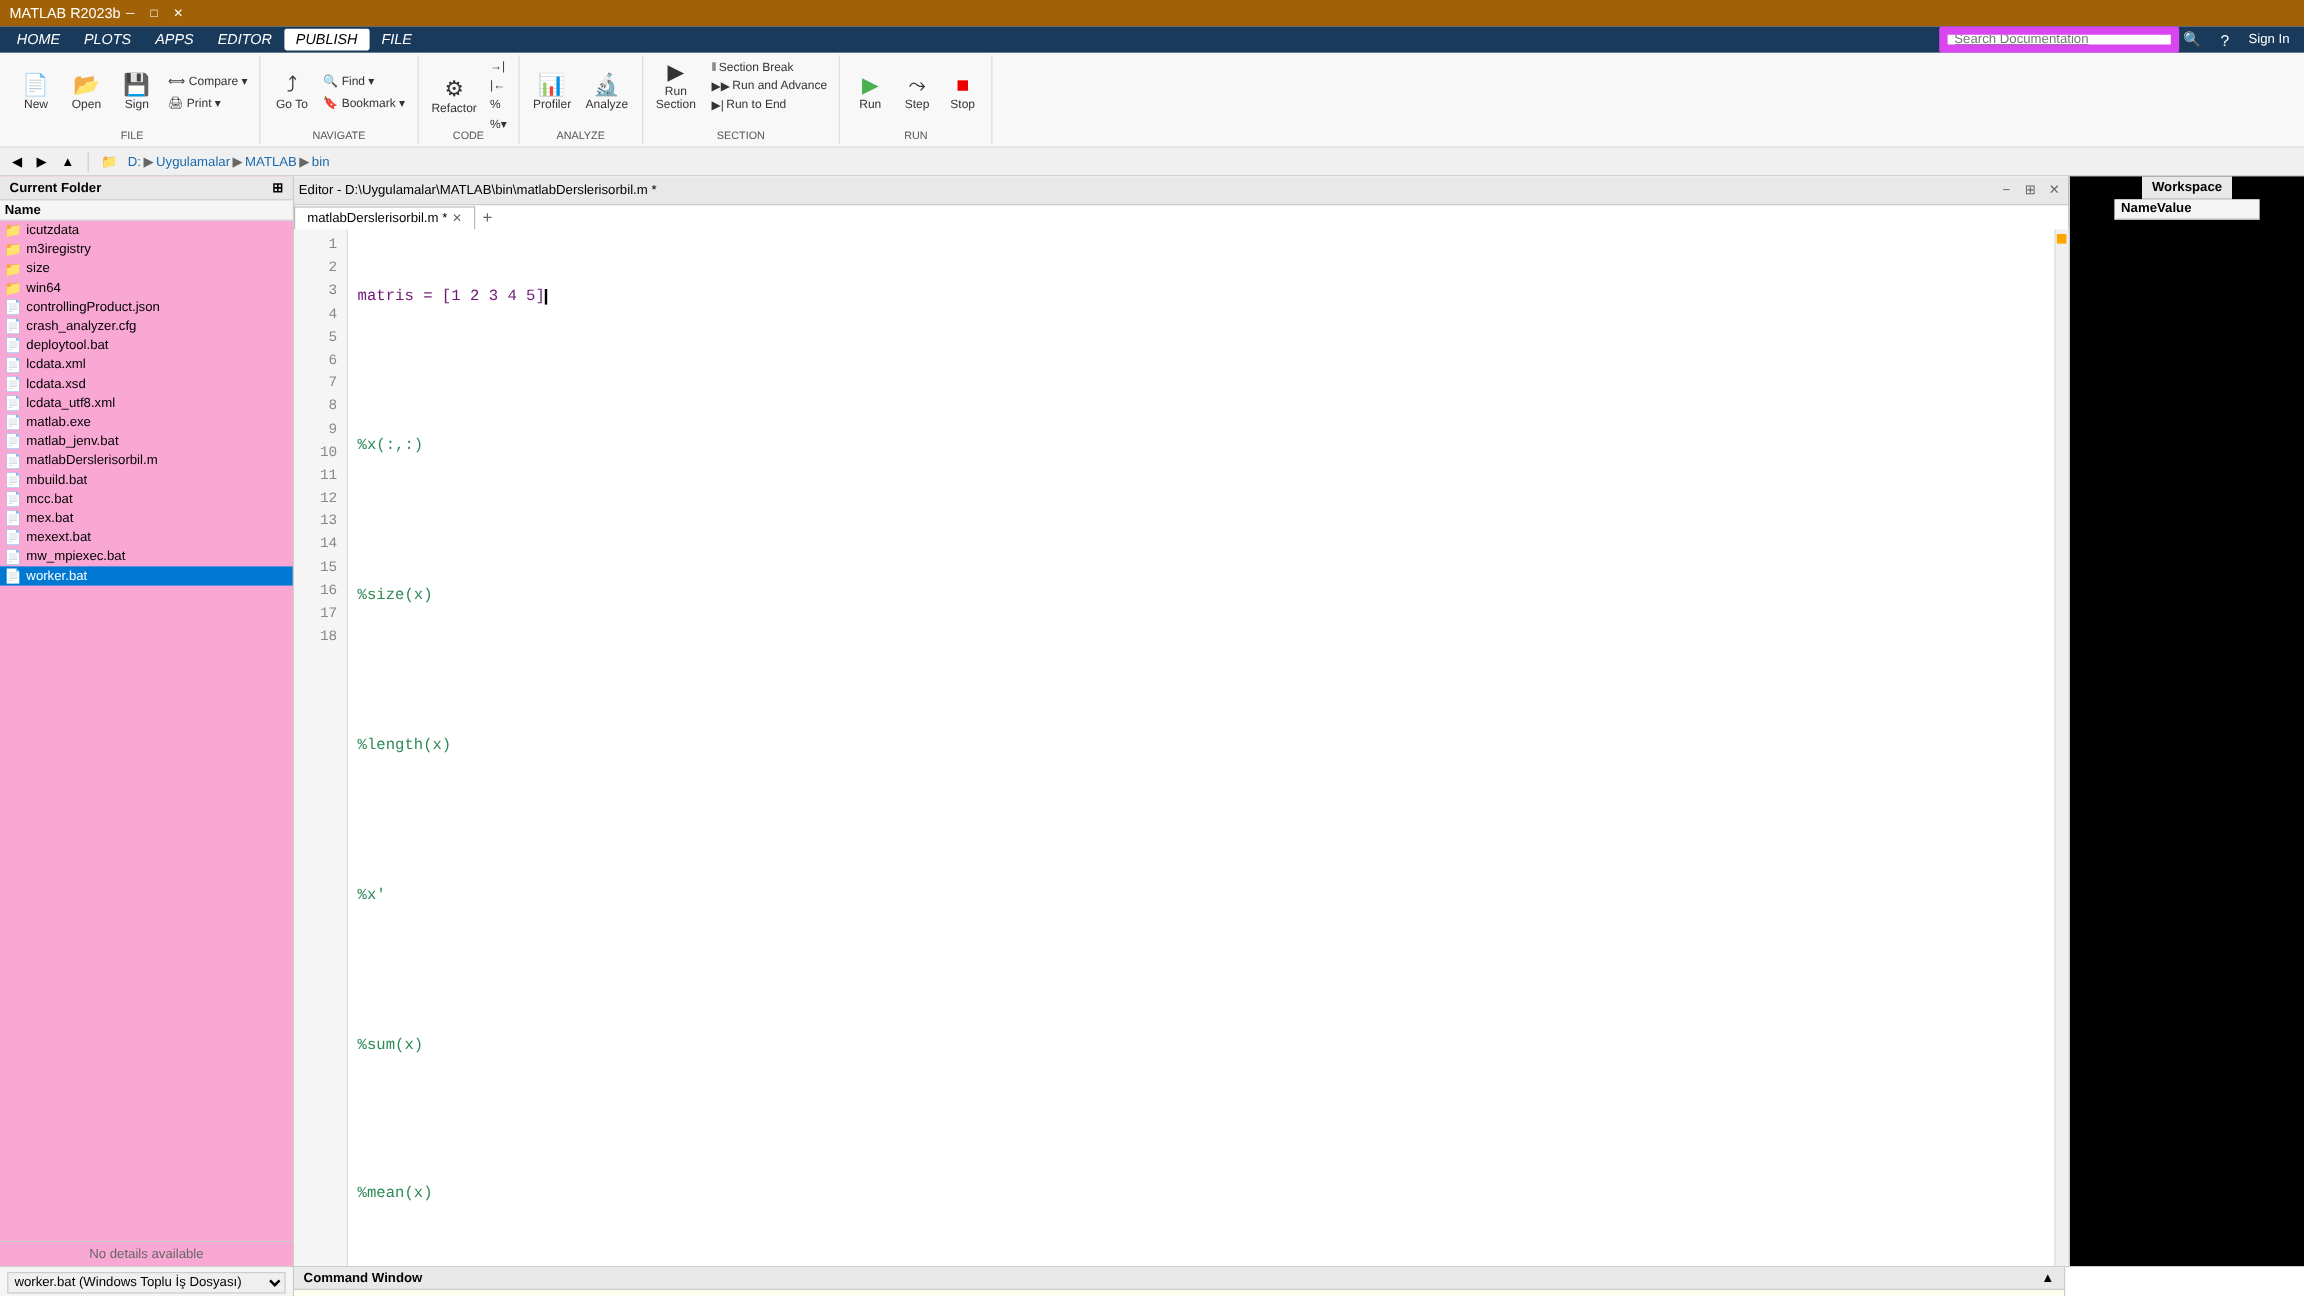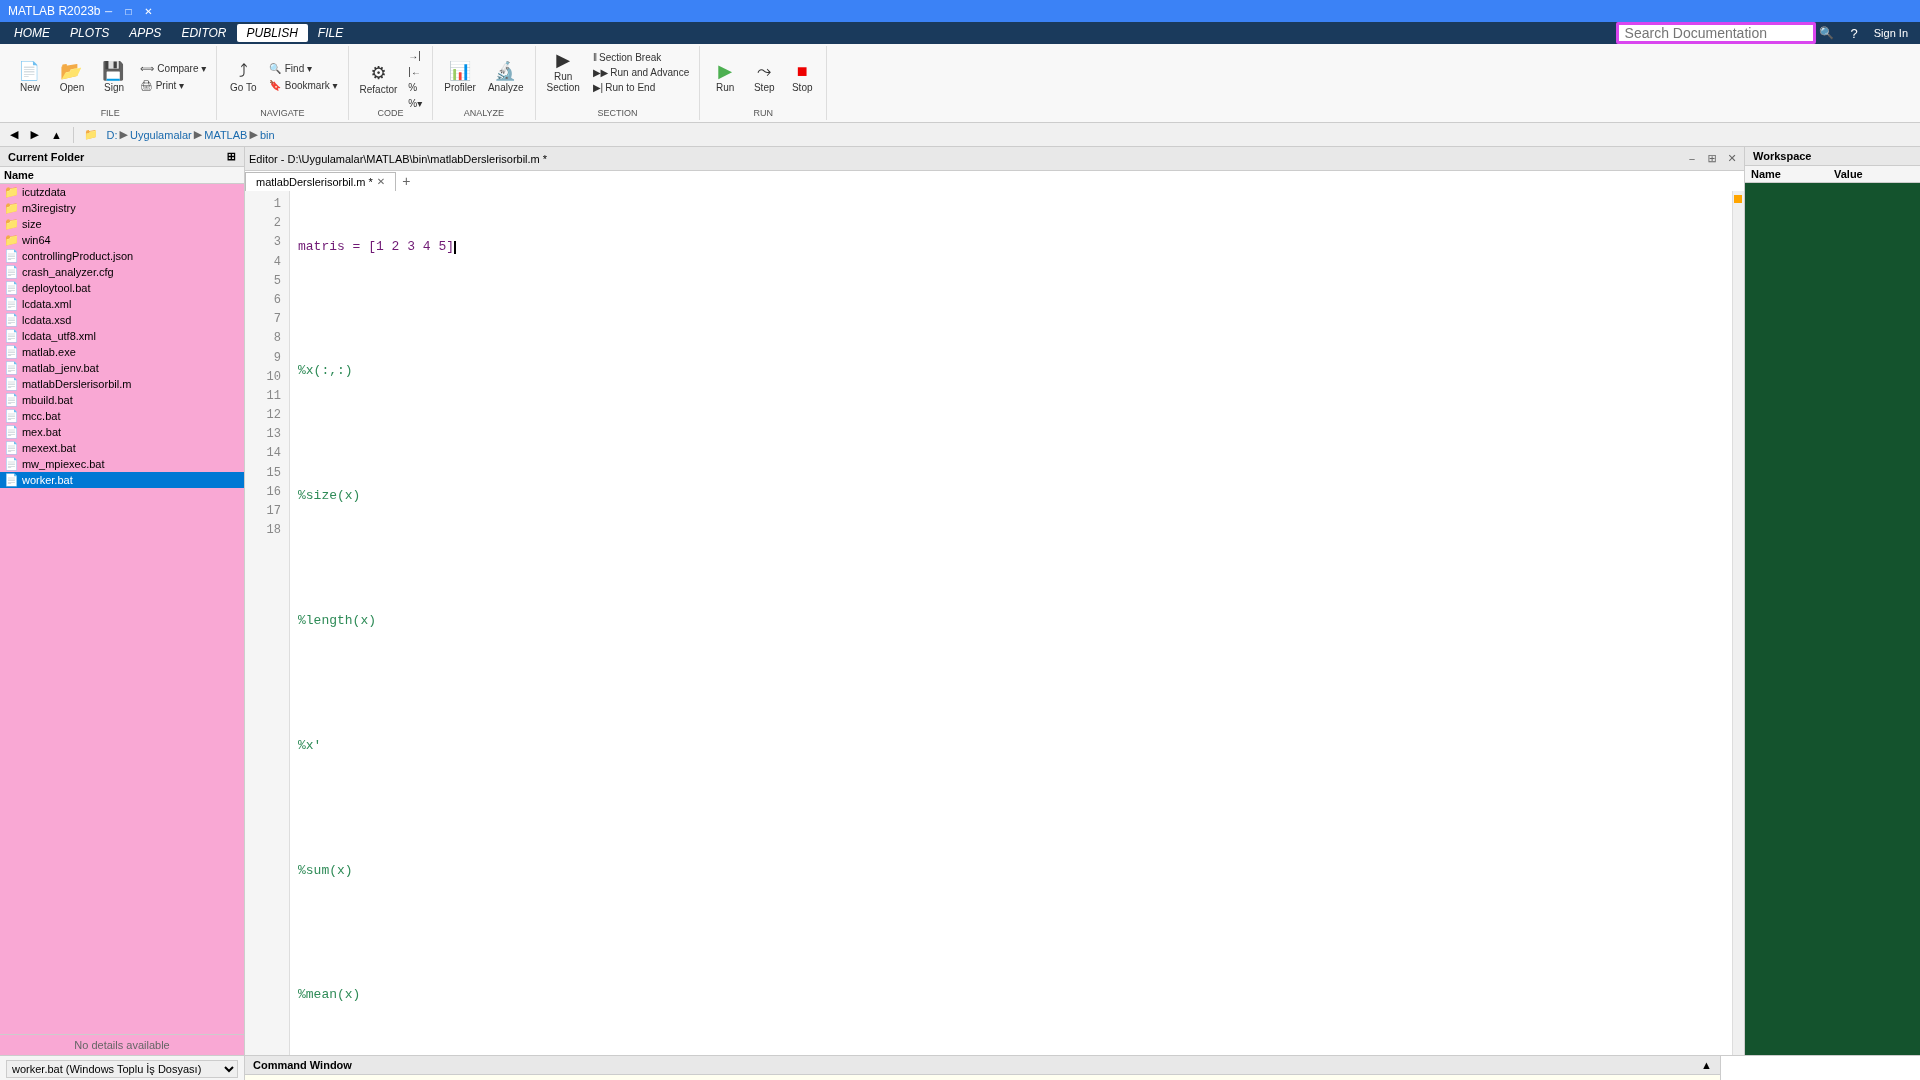--- a/index.html
+++ b/index.html
@@ -1,20 +1,20 @@
 <!DOCTYPE html>
 <html><head>
   <meta charset="utf-8">
   <style>
     * { margin: 0; padding: 0; box-sizing: border-box; }
     body { font-family: 'Segoe UI', Tahoma, sans-serif; font-size: 12px; background: #f0f0f0; color: #000; width: 1920px; height: 1080px; overflow: hidden; }
 
     
     #title-bar {
-      background: #3b82f6;
+      background: #a16207;
       color: #fff;
       height: 22px;
       display: flex;
       align-items: center;
       padding: 0 8px;
       font-size: 12px;
     }
     #title-bar .win-controls { display: flex; gap: 4px; }
     #title-bar .win-btn { width: 16px; height: 16px; display: flex; align-items: center; justify-content: center; font-size: 10px; cursor: pointer; color: #fff; }
 
@@ -83,24 +83,25 @@
     }
     .search-docs {
       margin-left: auto;
       display: flex;
       align-items: center;
       padding: 0 8px;
     }
     .search-docs input {
       width: 180px;
       height: 22px;
-      border: 3px solid #d946ef;
+      border: 7px solid #d946ef;
       padding: 2px 6px;
-      font-size: 14px;
+      font-size: 11px;
       border-radius: 2px;
+      text-decoration: underline;
     }
 
     
     #toolbar {
       background: #f0f0f0;
       border-bottom: 1px solid #ccc;
       height: 24px;
       display: flex;
       align-items: center;
       padding: 0 6px;
@@ -247,25 +248,26 @@
     .warning-marker {
       position: absolute;
       right: 2px;
       width: 8px;
       height: 8px;
       background: #ffa500;
     }
 
     
     #right-panel {
-      width: 176px;
-      background: #14532d;
+      width: 196px;
+      background: #000000;
       border-left: 1px solid #ccc;
       display: flex;
       flex-direction: column;
+      align-items: center;
     }
     #right-panel-header {
       background: #e8e8e8;
       padding: 3px 8px;
       font-size: 11px;
       font-weight: bold;
       border-bottom: 1px solid #ccc;
     }
     .ws-col-header {
       display: flex;

